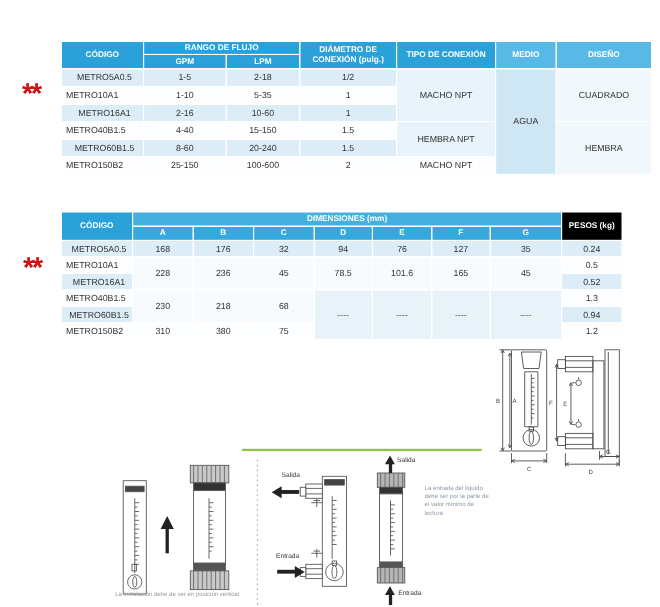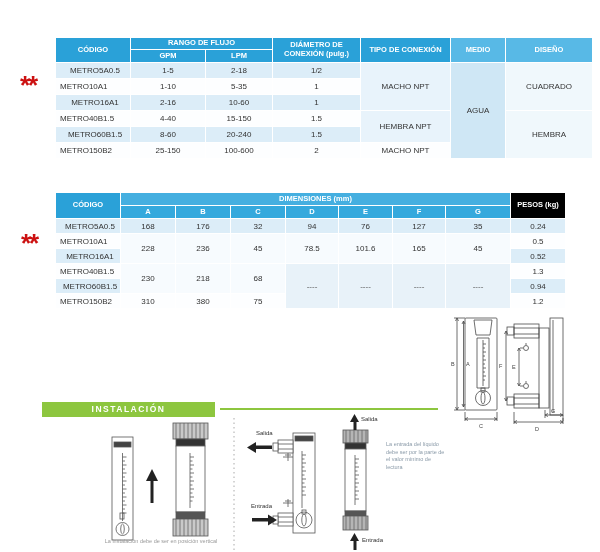--- a/index.html
+++ b/index.html
@@ -240,21 +240,20 @@
       <text x="1" y="58">B</text>
       <text x="16" y="58">A</text>
       <text x="29" y="120">C</text>
       <text x="49" y="60">F</text>
       <text x="62" y="61">E</text>
       <text x="101" y="105">G</text>
       <text x="85" y="123">D</text>
     </g>
   </svg>
 
-  <div id="install-banner">INSTALACIÓN</div>
   <div id="install-line"></div>
 
   <svg style="position:absolute;left:30px;top:413px;" width="570" height="139" viewBox="0 0 570 139">
 
     <line x1="204" y1="5" x2="204" y2="139" stroke="#aaa" stroke-width="1" stroke-dasharray="1.5,3"></line>
     <g stroke="#555" stroke-width="0.8" fill="none">
 
       <g>
         <rect x="82" y="24" width="21" height="103" fill="#fff"></rect>
         <rect x="84" y="29" width="17" height="5" fill="#444"></rect>

